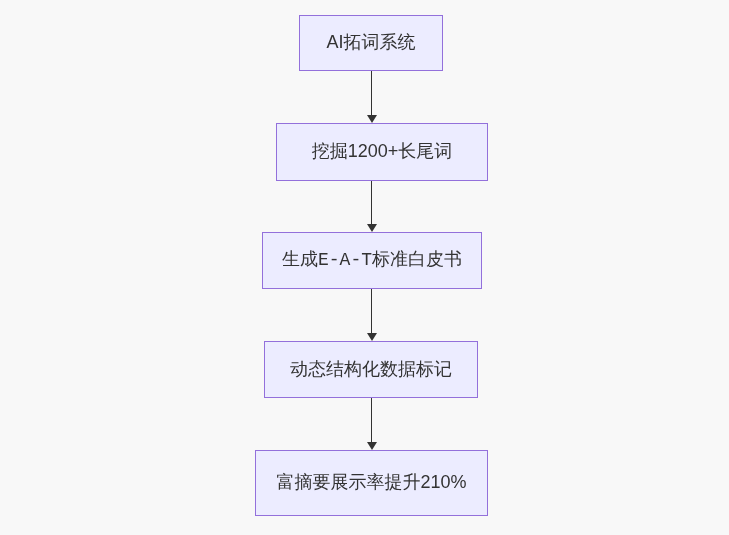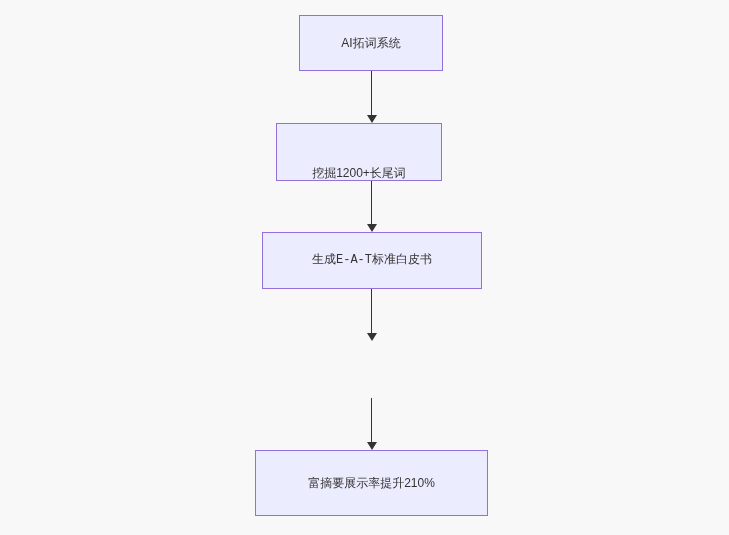--- a/index.html
+++ b/index.html
@@ -17,29 +17,29 @@
     position: relative;
     width: 729px;
     height: 535px;
   }
   .node {
     position: absolute;
     box-sizing: border-box;
     background: var(--node-fill, #ececff);
     border: 1.5px solid var(--node-border, #9370db);
     color: var(--text, #333333);
-    font-size: 12px;
+    font-size: 18px;
     display: flex;
     align-items: center;
     justify-content: center;
     text-align: center;
     line-height: 1.2;
   }
   .node-1 { left: 299px; top: 15px;  width: 144px; height: 56px; }
-  .node-2 { left: 276px; top: 123px; width: 166px; height: 58px; align-items: flex-end; }
+  .node-2 { left: 276px; top: 123px; width: 212px; height: 58px; }
   .node-3 { left: 262px; top: 232px; width: 220px; height: 57px; font-family: Liberation Mono, monospace; }
   .node-4 { left: 264px; top: 341px; width: 214px; height: 57px; }
   .node-5 { left: 255px; top: 450px; width: 233px; height: 66px; }
 
   .edge {
     position: absolute;
     left: 366px;
     width: 11px;
     display: flex;
     flex-direction: column;
@@ -88,20 +88,23 @@
 
   <div class="node node-3">
     <span>生成E-A-T标准白皮书</span>
   </div>
 
   <div class="edge edge-3">
     <div class="edge-line"></div>
     <div class="edge-head"></div>
   </div>
 
+  <div class="node node-4">
+    <span>动态结构化数据标记</span>
+  </div>
 
   <div class="edge edge-4">
     <div class="edge-line"></div>
     <div class="edge-head"></div>
   </div>
 
   <div class="node node-5">
     <span>富摘要展示率提升210%</span>
   </div>
 

